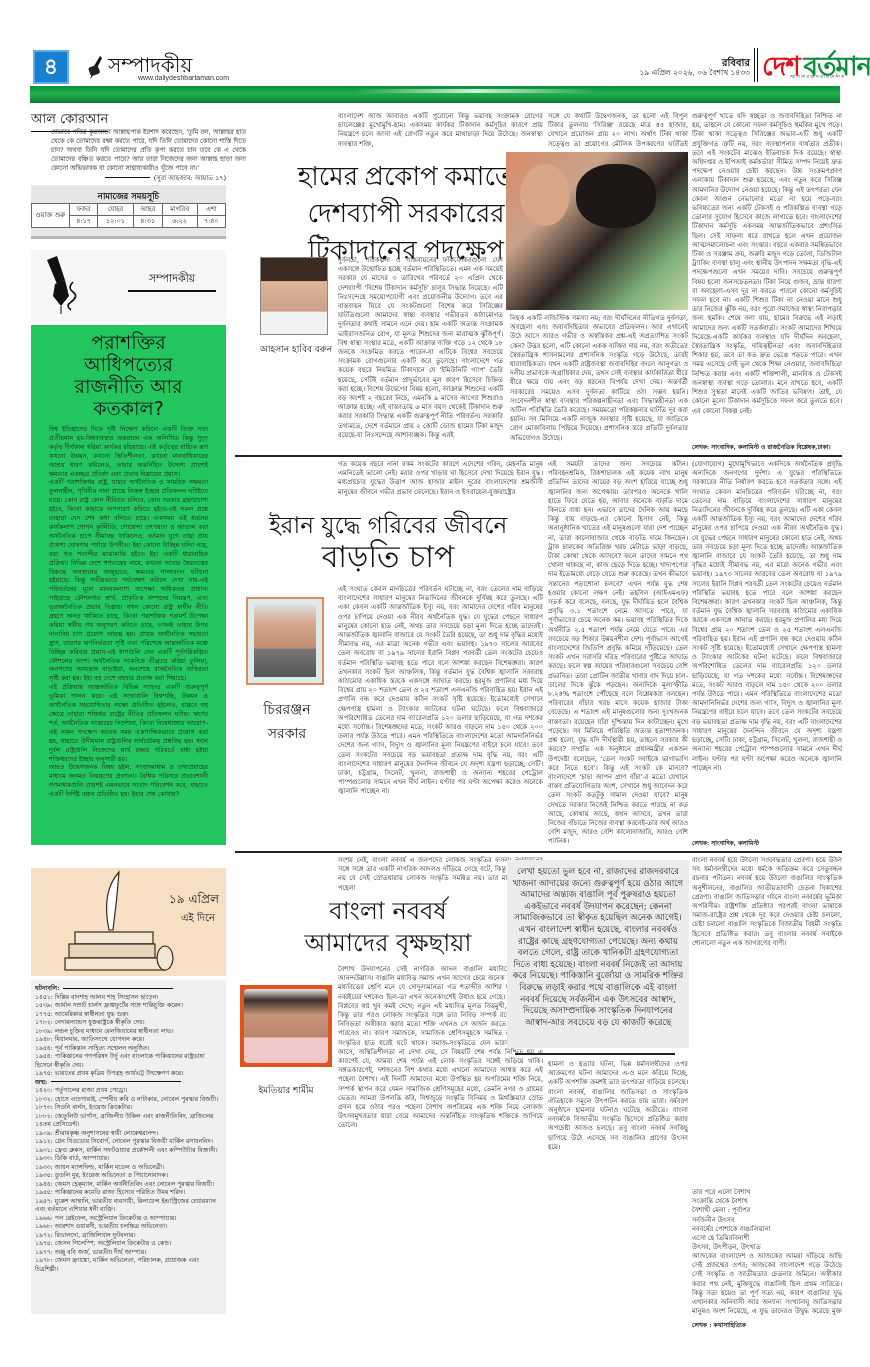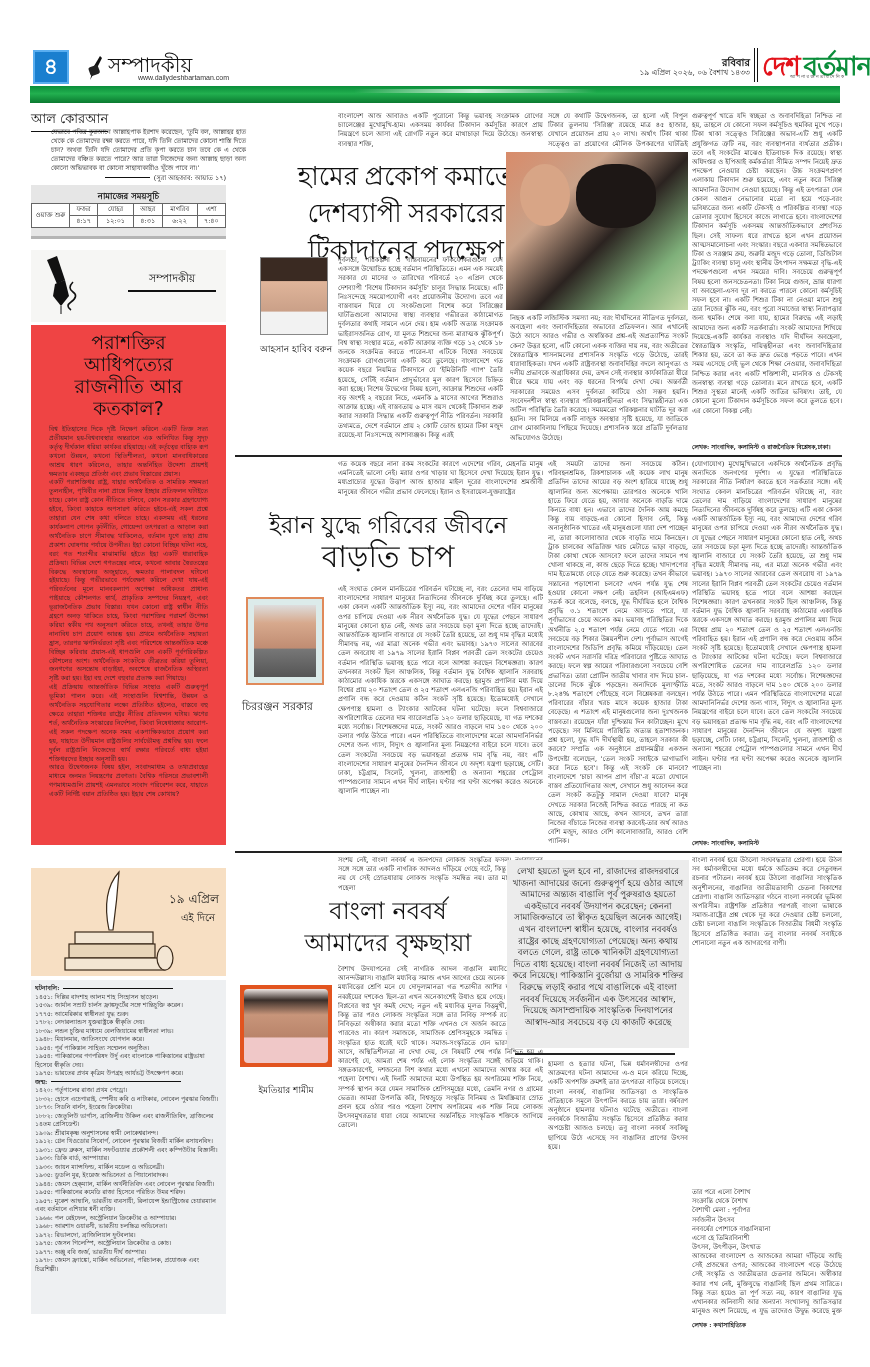--- a/index.html
+++ b/index.html
@@ -73,21 +73,21 @@
         <path d="M12 6 L22 2 L30 26 L22 30 Z" fill="#111"></path>
         <path d="M20 30 L30 26 L34 42 L26 52 L18 42 Z" fill="#111"></path>
         <path d="M26 52 L26 60" stroke="#111" stroke-width="1"></path>
         <path d="M38 28 q-6 6 0 10 q6 4 -2 10 q-6 4 0 8" fill="none" stroke="#111" stroke-width="1.6"></path>
       </svg>
   </div>
   <div style="position:absolute;left:118px;top:20px;font-size:11px;font-family:'DejaVu Serif',serif;">সম্পাদকীয়</div>
   <div style="position:absolute;left:97px;top:40px;width:88px;height:2px;background:#111;"></div>
 </div>
 
-<div class="abs grey" style="left:31px;top:325px;width:195px;height:520px;background:#ef4444;padding:4px 18px;">
+<div class="abs grey" style="left:31px;top:325px;width:195px;height:520px;background:#22c55e;padding:4px 18px;">
   <div class="hl" style="font-size:19px;line-height:22px;font-weight:400;margin:2px 0 6px;">পরাশক্তির আধিপত্যের রাজনীতি আর কতকাল?</div>
   <div class="body-text" style="font-size:6.3px;line-height:8.9px;height:460px;overflow:hidden;">
     <p>বিশ্ব ইতিহাসের দিকে দৃষ্টি নিক্ষেপ করিলে একটি তিক্ত সত্য প্রতীয়মান হয়-বিশ্বব্যবস্থার অন্তরালে এক অলিখিত কিন্তু সুদৃঢ় কর্তৃত্ব দীর্ঘকাল ধরিয়া কার্যকর রহিয়াছে। এই কর্তৃত্বের বাহ্যিক রূপ কখনো উন্নয়ন, কখনো স্থিতিশীলতা, কখনো মানবাধিকারের আশ্রয় ধারণ করিলেও, তাহার অন্তর্নিহিত উদ্দেশ্য প্রায়শই ক্ষমতার একচ্ছত্র প্রতিষ্ঠা এবং প্রভাব বিস্তারের প্রয়াস।</p>
     <p>একটি পরাশক্তিধর রাষ্ট্র, যাহার অর্থনৈতিক ও সামরিক সক্ষমতা তুলনাহীন, পৃথিবীর নানা প্রান্তে নিজস্ব ইচ্ছার প্রতিফলন ঘটাইতে চাহে। কোন রাষ্ট্র কোন নীতিতে চলিবে, কোন সরকার গ্রহণযোগ্য হইবে, কিংবা কাহাকে অপসারণ করিতে হইবে-এই সকল প্রশ্নে তাহারা যেন শেষ কথা বলিতে চাহে। একসময় এই ধরনের কার্যকলাপ গোপন কূটনীতি, গোয়েন্দা তৎপরতা ও আড়াল করা অর্থনৈতিক চাপে সীমাবদ্ধ থাকিলেও, বর্তমান যুগে তাহা প্রায় প্রকাশ্য ঘোষণার পর্যায়ে উপনীত। ইহা কোনো বিচ্ছিন্ন ঘটনা নহে, বরং গত শতাব্দীর মাঝামাঝি হইতে ইহা একটি ধারাবাহিক প্রক্রিয়া। বিভিন্ন দেশে গণতন্ত্রের নামে, কখনো আবার স্বৈরতন্ত্রের বিরুদ্ধে অবস্থানের অজুহাতে, ক্ষমতার পালাবদল ঘটানো হইয়াছে। কিন্তু গভীরভাবে পর্যবেক্ষণ করিলে দেখা যায়-এই পরিবর্তনের মূলে মানবকল্যাণ অপেক্ষা অধিকতর প্রাধান্য পাইয়াছে কৌশলগত স্বার্থ, প্রাকৃতিক সম্পদের নিয়ন্ত্রণ, এবং ভূরাজনৈতিক প্রভাব বিস্তার। যখন কোনো রাষ্ট্র স্বাধীন নীতি গ্রহণে অনড় থাকিতে চাহে, কিংবা পরাশক্তির পরামর্শ উপেক্ষা করিয়া স্বকীয় পথ অনুসরণ করিতে চাহে, তখনই তাহার উপর নানাবিধ চাপ প্রয়োগ আরম্ভ হয়। প্রথমে অর্থনৈতিক সহায়তা হ্রাস, তারপর ঋণনির্ভরতা সৃষ্টি এবং পরিশেষে আন্তর্জাতিক মঞ্চে বিচ্ছিন্ন করিবার প্রয়াস-এই ধাপগুলি যেন একটি পূর্বপরিকল্পিত কৌশলের অংশ। অর্থনৈতিক সংকটকে তীব্রতর করিয়া তুলিয়া, জনগণের অসন্তোষ বাড়াইয়া, অবশেষে রাজনৈতিক অস্থিরতা সৃষ্টি করা হয়। ইহা বহু দেশে বহুবার প্রত্যক্ষ করা গিয়াছে।</p>
     <p>এই প্রক্রিয়ায় আন্তর্জাতিক বিভিন্ন সংস্থাও একটি গুরুত্বপূর্ণ ভূমিকা পালন করে। এই সংস্থাগুলি বিশ্বশান্তি, উন্নয়ন ও অর্থনৈতিক সহযোগিতার লক্ষ্যে প্রতিষ্ঠিত হইলেও, বাস্তবে বহু ক্ষেত্রে তাহারা শক্তিধর রাষ্ট্রের নীতির প্রতিফলন ঘটায়। ঋণের শর্ত, অর্থনৈতিক সংস্কারের নির্দেশনা, কিংবা নিষেধাজ্ঞার আরোপ-এই সকল পদক্ষেপ অনেক সময় একপাক্ষিকভাবে প্রয়োগ করা হয়, যাহাতে উদীয়মান রাষ্ট্রগুলির সার্বভৌমত্ব প্রশ্নবিদ্ধ হয়। ফলে দুর্বল রাষ্ট্রগুলি নিজেদের স্বার্থ রক্ষার পরিবর্তে বাধ্য হইয়া শক্তিধরদের ইচ্ছার অনুসারী হয়।</p>
     <p>আরও উদ্বেগজনক বিষয় হইল, সংবাদমাধ্যম ও তথ্যপ্রবাহের মাধ্যমে জনমত নিয়ন্ত্রণের প্রবণতা। বৈশ্বিক পরিসরে প্রভাবশালী গণমাধ্যমগুলি প্রায়শই এমনভাবে সংবাদ পরিবেশন করে, যাহাতে একটি নির্দিষ্ট বয়ান প্রতিষ্ঠিত হয়। ইহার শেষ কোথায়?</p>
   </div>
 </div>
 
 <div class="abs" style="left:31px;top:868px;width:195px;height:108px;background:#f7dfc3;">
@@ -153,21 +153,21 @@
 <div class="abs" style="left:692px;top:442px;width:150px;font-size:6px;font-family:'DejaVu Serif',serif;font-weight:700;">লেখক: সাংবাদিক, কলামিস্ট ও রাজনৈতিক বিশ্লেষক,ঢাকা।</div>
 <div class="rule" style="left:235px;top:455px;width:607px;height:1.5px;"></div>
 
 <div class="abs body-text" style="left:338px;top:460px;width:205px;height:46px;overflow:hidden;">গত কয়েক বছরে নানা রকম সংকটের কারণে এদেশের গরিব, মেহনতি মানুষ এমনিতেই ভালো নেই। মরার ওপর খাড়ার ঘা হিসেবে দেখা দিয়েছে ইরান যুদ্ধ। মধ্যপ্রাচ্যের যুদ্ধের উত্তাপ আজ হাজার মাইল দূরের বাংলাদেশের শ্রমজীবী মানুষের জীবনে গভীর প্রভাব ফেলেছে। ইরান ও ইসরায়েল-যুক্তরাষ্ট্রের</div>
 <div class="abs hl" style="left:238px;top:510px;width:300px;font-size:23px;line-height:30px;font-family:'DejaVu Serif',serif;">ইরান যুদ্ধে গরিবের জীবনে</div>
 <div class="abs hl" style="left:238px;top:542px;width:300px;font-size:30px;line-height:30px;font-family:'DejaVu Serif',serif;">বাড়তি চাপ</div>
 <div class="abs body-text" style="left:338px;top:585px;width:205px;height:262px;overflow:hidden;">এই সংঘাত কেবল মানচিত্রের পরিবর্তন ঘটাচ্ছে না, বরং তেলের দাম বাড়িয়ে বাংলাদেশের সাধারণ মানুষের নিত্যদিনের জীবনকে দুর্বিষহ করে তুলছে। এটি একা কেবল একটি আন্তর্জাতিক ইস্যু নয়, বরং আমাদের দেশের গরিব মানুষের ওপর চাপিয়ে দেওয়া এক নীরব অর্থনৈতিক যুদ্ধ। যে যুদ্ধের পেছনে সাধারণ মানুষের কোনো হাত নেই, অথচ তার সবচেয়ে চড়া মূল্য দিতে হচ্ছে তাদেরই। আন্তর্জাতিক জ্বালানি বাজারে যে সংকট তৈরি হয়েছে, তা শুধু দাম বৃদ্ধির মধ্যেই সীমাবদ্ধ নয়, এর মাত্রা অনেক গভীর এবং ভয়াবহ। ১৯৭৩ সালের আরবের তেল অবরোধ বা ১৯৭৯ সালের ইরানি বিপ্লব পরবর্তী তেল সংকটের চেয়েও বর্তমান পরিস্থিতি ভয়াবহ হতে পারে বলে আশঙ্কা করছেন বিশেষজ্ঞরা। কারণ তখনকার সংকট ছিল আঞ্চলিক, কিন্তু বর্তমান যুদ্ধ বৈশ্বিক জ্বালানি সরবরাহ কাঠামোর একাধিক স্তরকে একসঙ্গে আঘাত করছে। হরমুজ প্রণালির মধ্য দিয়ে বিশ্বের প্রায় ২০ শতাংশ তেল ও ২৫ শতাংশ এলএনজি পরিবাহিত হয়। ইরান এই প্রণালি বন্ধ করে দেওয়ায় কঠিন সংকট সৃষ্টি হয়েছে। ইতোমধ্যেই সেখানে ক্ষেপণাস্ত্র হামলা ও ট্যাংকার আটকের ঘটনা ঘটেছে। ফলে বিশ্ববাজারে অপরিশোধিত তেলের দাম ব্যারেলপ্রতি ১২০ ডলার ছাড়িয়েছে, যা গত দশকের মধ্যে সর্বোচ্চ। বিশেষজ্ঞদের মতে, সংকট আরও বাড়লে দাম ১৫০ থেকে ২০০ ডলার পর্যন্ত উঠতে পারে। এমন পরিস্থিতিতে বাংলাদেশের মতো আমদানিনির্ভর দেশের জন্য গ্যাস, বিদ্যুৎ ও জ্বালানির মূল্য নিয়ন্ত্রণের বাইরে চলে যাবে। তবে তেল সংকটের সবচেয়ে বড় ভয়াবহতা প্রত্যক্ষ দাম বৃদ্ধি নয়, বরং এটি বাংলাদেশের সাধারণ মানুষের দৈনন্দিন জীবনে যে অদৃশ্য যন্ত্রণা ছড়াচ্ছে, সেটি। ঢাকা, চট্টগ্রাম, সিলেট, খুলনা, রাজশাহী ও অন্যান্য শহরের পেট্রোল পাম্পগুলোর সামনে এখন দীর্ঘ লাইন। ঘণ্টার পর ঘণ্টা অপেক্ষা করেও অনেকে জ্বালানি পাচ্ছেন না।</div>
 <div class="abs" style="left:246px;top:597px;width:78px;height:88px;background:#dcebea;border:2px solid #e08a5a;">
   <div style="position:absolute;left:6px;top:6px;width:62px;height:72px;background:linear-gradient(180deg,#ddd 0%,#d7a98d 25%,#c08c72 60%,#777 61%,#555 100%);"></div>
 </div>
-<div class="abs" style="left:242px;top:698px;width:90px;font-size:11px;font-family:'DejaVu Serif',serif;">চিররঞ্জন সরকার</div>
+<div class="abs" style="left:242px;top:698px;width:90px;text-align:center;font-size:14px;font-family:'DejaVu Serif',serif;">চিররঞ্জন সরকার</div>
 <div class="abs body-text" style="left:548px;top:460px;width:140px;height:387px;overflow:hidden;">এই সময়টা তাদের জন্য সবচেয়ে কঠিন। পরিবহনশ্রমিক, রিকশাচালক এই কয়েক লাখ মানুষ প্রতিদিন তাদের আয়ের বড় অংশ হারিয়ে যাচ্ছে শুধু জ্বালানির জন্য অপেক্ষায়। তারপরও অনেকে খালি হাতে ফিরে যেতে হয়, আবার অনেকে বাড়তি দামে কিনতে বাধ্য হন। এভাবে তাদের দৈনিক আয় কমছে কিন্তু ব্যয় বাড়ছে-এর কোনো হিসাব নেই, কিন্তু অনানুষ্ঠানিক খাতের এই মানুষগুলো যারা দেশ পাচ্ছেন না, তারা কালোবাজার থেকে বাড়তি দামে কিনছেন। ট্রাক চালকের অতিরিক্ত খরচ মেটাতে ভাড়া বাড়ছে, টাকা কোথা থেকে আসবে? ফলে তাদের সামনে পথ খোলা থাকছে না, কাজ ছেড়ে দিতে হচ্ছে। খাদ্যপণ্যের দাম ইতোমধ্যে বেড়ে যেতে শুরু করেছে। তখন কীভাবে সন্তানের পড়াশোনা চলবে? এখন পর্যন্ত যুদ্ধ শেষ হওয়ার কোনো লক্ষণ নেই। তহবিল (আইএমএফ) সতর্ক করে বলেছে, বলছে, যুদ্ধ দীর্ঘায়িত হলে বৈশ্বিক প্রবৃদ্ধি ৩.১ শতাংশে নেমে আসতে পারে, যা পূর্বাভাসের চেয়ে অনেক কম। ভয়াবহ পরিস্থিতির দিকে অর্থনীতি ২.৫ শতাংশ পর্যন্ত নেমে যেতে পারে। এর সবচেয়ে বড় শিকার উন্নয়নশীল দেশ। পূর্বাভাস আগেই বাংলাদেশের জিডিপি প্রবৃদ্ধি কমিয়ে দাঁড়িয়েছে। তেল সংকট এখন সরাসরি দরিদ্র পরিবারের পুষ্টিতে আঘাত করছে। ফলে স্বল্প আয়ের পরিবারগুলো সবচেয়ে বেশি প্রভাবিত। তারা প্রোটিন জাতীয় খাবার বাদ দিয়ে চাল-ডালের দিকে ঝুঁকে পড়ছেন। অন্যদিকে মূল্যস্ফীতি ৮.২৪% শতাংশে পৌঁছেছে বলে বিশ্লেষকরা বলছেন। পরিবারের বাঁচার খরচ মাসে কয়েক হাজার টাকা বেড়েছে। এ শতাংশ এই মানুষগুলোর জন্য দুঃখজনক বাস্তবতা। রয়েছেন যাঁরা দুশ্চিন্তায় দিন কাটাচ্ছেন। মুখে পড়েছে। সব মিলিয়ে পরিস্থিতি অত্যন্ত হতাশাজনক। প্রশ্ন হলো, যুদ্ধ যদি দীর্ঘস্থায়ী হয়, তাহলে সরকার কী করবে? সম্প্রতি এক অনুষ্ঠানে প্রধানমন্ত্রীর একজন উপদেষ্টা বলেছেন, 'তেল সংকট সবাইকে ভাগাভাগি করে নিতে হবে'। কিন্তু এই সংকট কে মানবে? বাংলাদেশে 'চাচা আপন প্রাণ বাঁচা'-র মতো যেখানে বাস্তব প্রতিযোগিতার অংশ, সেখানে শুধু আবেদন করে তেল সংকট কতটুকু সামাল দেওয়া যাবে? মানুষ দেখতে সরকার নিজেই নিশ্চিত করতে পারছে না কত আছে, কোথায় আছে, কখন আসবে, তখন তারা নিজের বাঁচাতে নিজের ব্যবস্থা করবেই-তার অর্থ আরও বেশি মজুদ, আরও বেশি কালোবাজারি, আরও বেশি প্যানিক।</div>
 <div class="abs body-text" style="left:692px;top:460px;width:150px;height:375px;overflow:hidden;">
   <span>(যোগাযোগ) মুখোমুখিভাবে একদিকে অর্থনৈতিক প্রবৃদ্ধি অন্যদিকে জনগণের দুর্দশা। এ যুদ্ধের পরিস্থিতিতে সরকারের নীতি নির্ধারণ করতে হবে সতর্কতার সঙ্গে।</span>
   <span>এই সংঘাত কেবল মানচিত্রের পরিবর্তন ঘটাচ্ছে না, বরং তেলের দাম বাড়িয়ে বাংলাদেশের সাধারণ মানুষের নিত্যদিনের জীবনকে দুর্বিষহ করে তুলছে। এটি একা কেবল একটি আন্তর্জাতিক ইস্যু নয়, বরং আমাদের দেশের গরিব মানুষের ওপর চাপিয়ে দেওয়া এক নীরব অর্থনৈতিক যুদ্ধ। যে যুদ্ধের পেছনে সাধারণ মানুষের কোনো হাত নেই, অথচ তার সবচেয়ে চড়া মূল্য দিতে হচ্ছে তাদেরই। আন্তর্জাতিক জ্বালানি বাজারে যে সংকট তৈরি হয়েছে, তা শুধু দাম বৃদ্ধির মধ্যেই সীমাবদ্ধ নয়, এর মাত্রা অনেক গভীর এবং ভয়াবহ। ১৯৭৩ সালের আরবের তেল অবরোধ বা ১৯৭৯ সালের ইরানি বিপ্লব পরবর্তী তেল সংকটের চেয়েও বর্তমান পরিস্থিতি ভয়াবহ হতে পারে বলে আশঙ্কা করছেন বিশেষজ্ঞরা। কারণ তখনকার সংকট ছিল আঞ্চলিক, কিন্তু বর্তমান যুদ্ধ বৈশ্বিক জ্বালানি সরবরাহ কাঠামোর একাধিক স্তরকে একসঙ্গে আঘাত করছে। হরমুজ প্রণালির মধ্য দিয়ে বিশ্বের প্রায় ২০ শতাংশ তেল ও ২৫ শতাংশ এলএনজি পরিবাহিত হয়। ইরান এই প্রণালি বন্ধ করে দেওয়ায় কঠিন সংকট সৃষ্টি হয়েছে। ইতোমধ্যেই সেখানে ক্ষেপণাস্ত্র হামলা ও ট্যাংকার আটকের ঘটনা ঘটেছে। ফলে বিশ্ববাজারে অপরিশোধিত তেলের দাম ব্যারেলপ্রতি ১২০ ডলার ছাড়িয়েছে, যা গত দশকের মধ্যে সর্বোচ্চ। বিশেষজ্ঞদের মতে, সংকট আরও বাড়লে দাম ১৫০ থেকে ২০০ ডলার পর্যন্ত উঠতে পারে। এমন পরিস্থিতিতে বাংলাদেশের মতো আমদানিনির্ভর দেশের জন্য গ্যাস, বিদ্যুৎ ও জ্বালানির মূল্য নিয়ন্ত্রণের বাইরে চলে যাবে। তবে তেল সংকটের সবচেয়ে বড় ভয়াবহতা প্রত্যক্ষ দাম বৃদ্ধি নয়, বরং এটি বাংলাদেশের সাধারণ মানুষের দৈনন্দিন জীবনে যে অদৃশ্য যন্ত্রণা ছড়াচ্ছে, সেটি। ঢাকা, চট্টগ্রাম, সিলেট, খুলনা, রাজশাহী ও অন্যান্য শহরের পেট্রোল পাম্পগুলোর সামনে এখন দীর্ঘ লাইন। ঘণ্টার পর ঘণ্টা অপেক্ষা করেও অনেকে জ্বালানি পাচ্ছেন না।</span>
 </div>
 <div class="abs" style="left:692px;top:838px;width:150px;font-size:6px;font-family:'DejaVu Serif',serif;font-weight:700;">লেখক: সাংবাদিক, কলামিস্ট</div>
 <div class="rule" style="left:235px;top:851px;width:607px;height:1.5px;"></div>
 
 <div class="abs body-text" style="left:338px;top:856px;width:205px;height:37px;overflow:hidden;">সংশয় নেই, বাংলা নববর্ষ এ জনপদের লোকজ সংস্কৃতির ফসল। নগরায়নের সঙ্গে সঙ্গে তার একটি নাগরিক আদলও দাঁড়িয়ে গেছে বটে, কিন্তু এর মানে এই নয় যে সেই স্রোতধারায় লোকজ সংস্কৃতি সমন্বিত নয়। তার মানে এ-ও নয়, পহেলা</div>
 <div class="abs hl" style="left:238px;top:895px;width:300px;font-size:24px;line-height:32px;font-family:'DejaVu Serif',serif;">বাংলা নববর্ষ</div>

